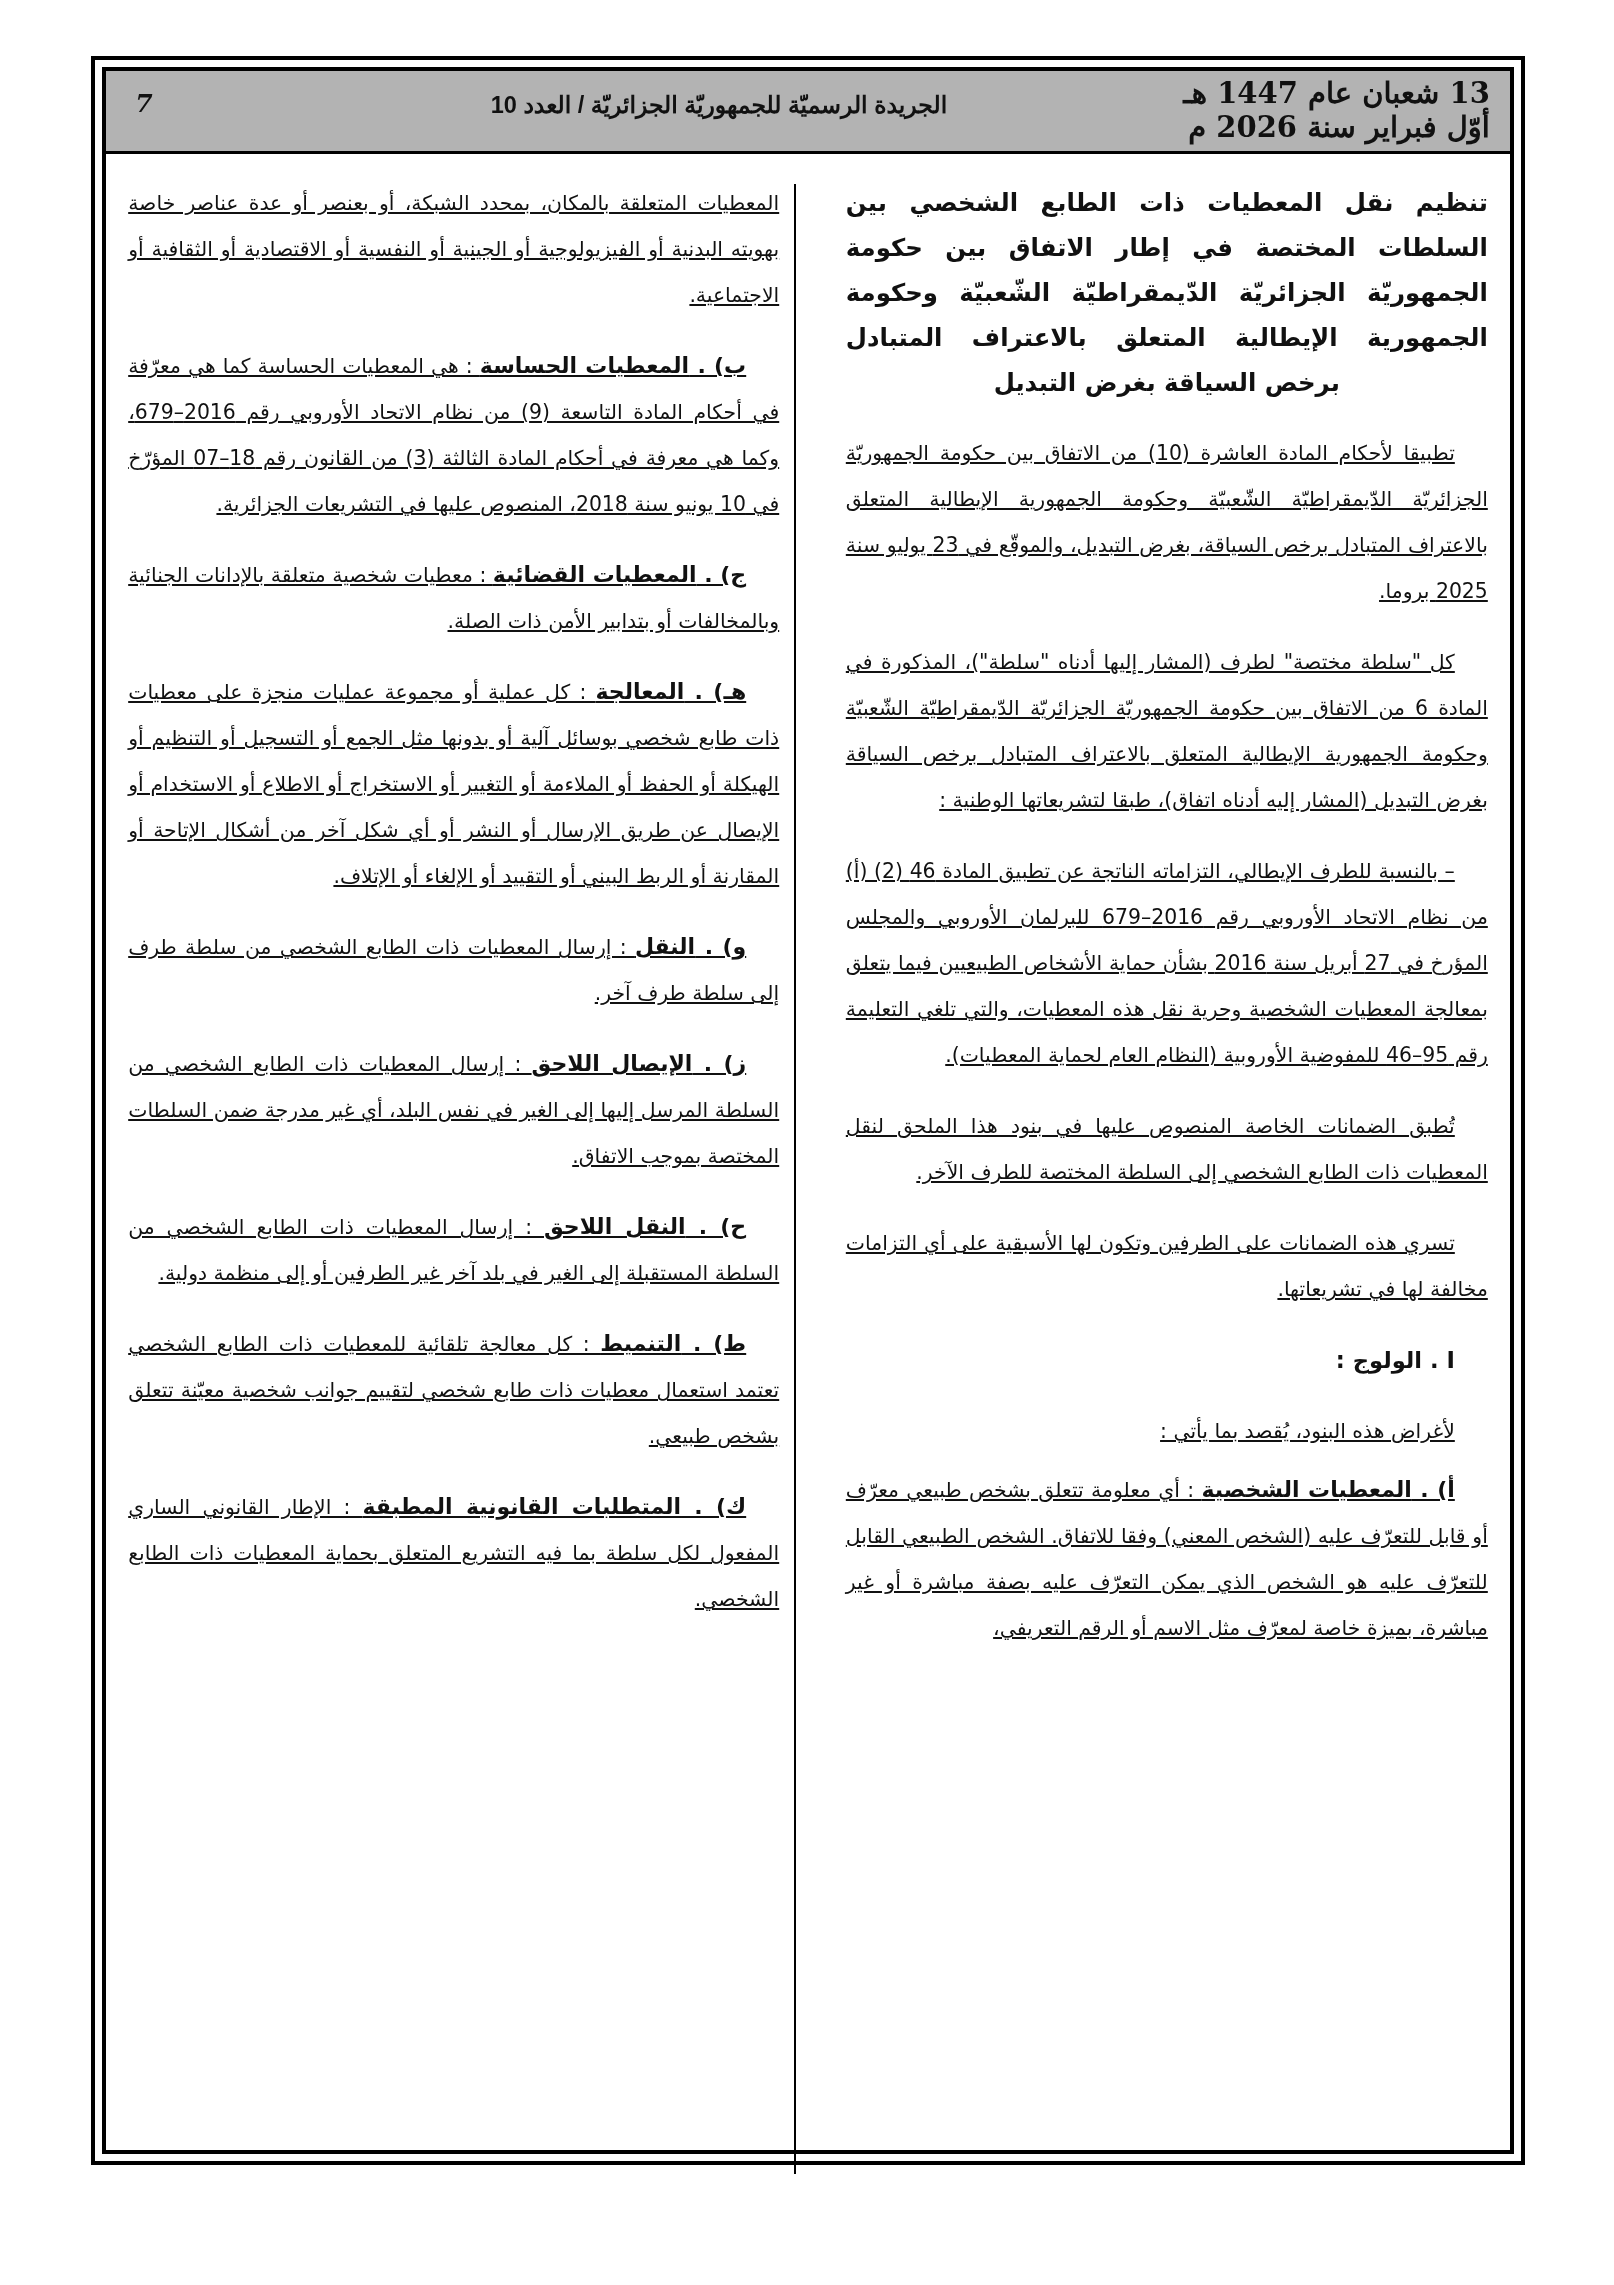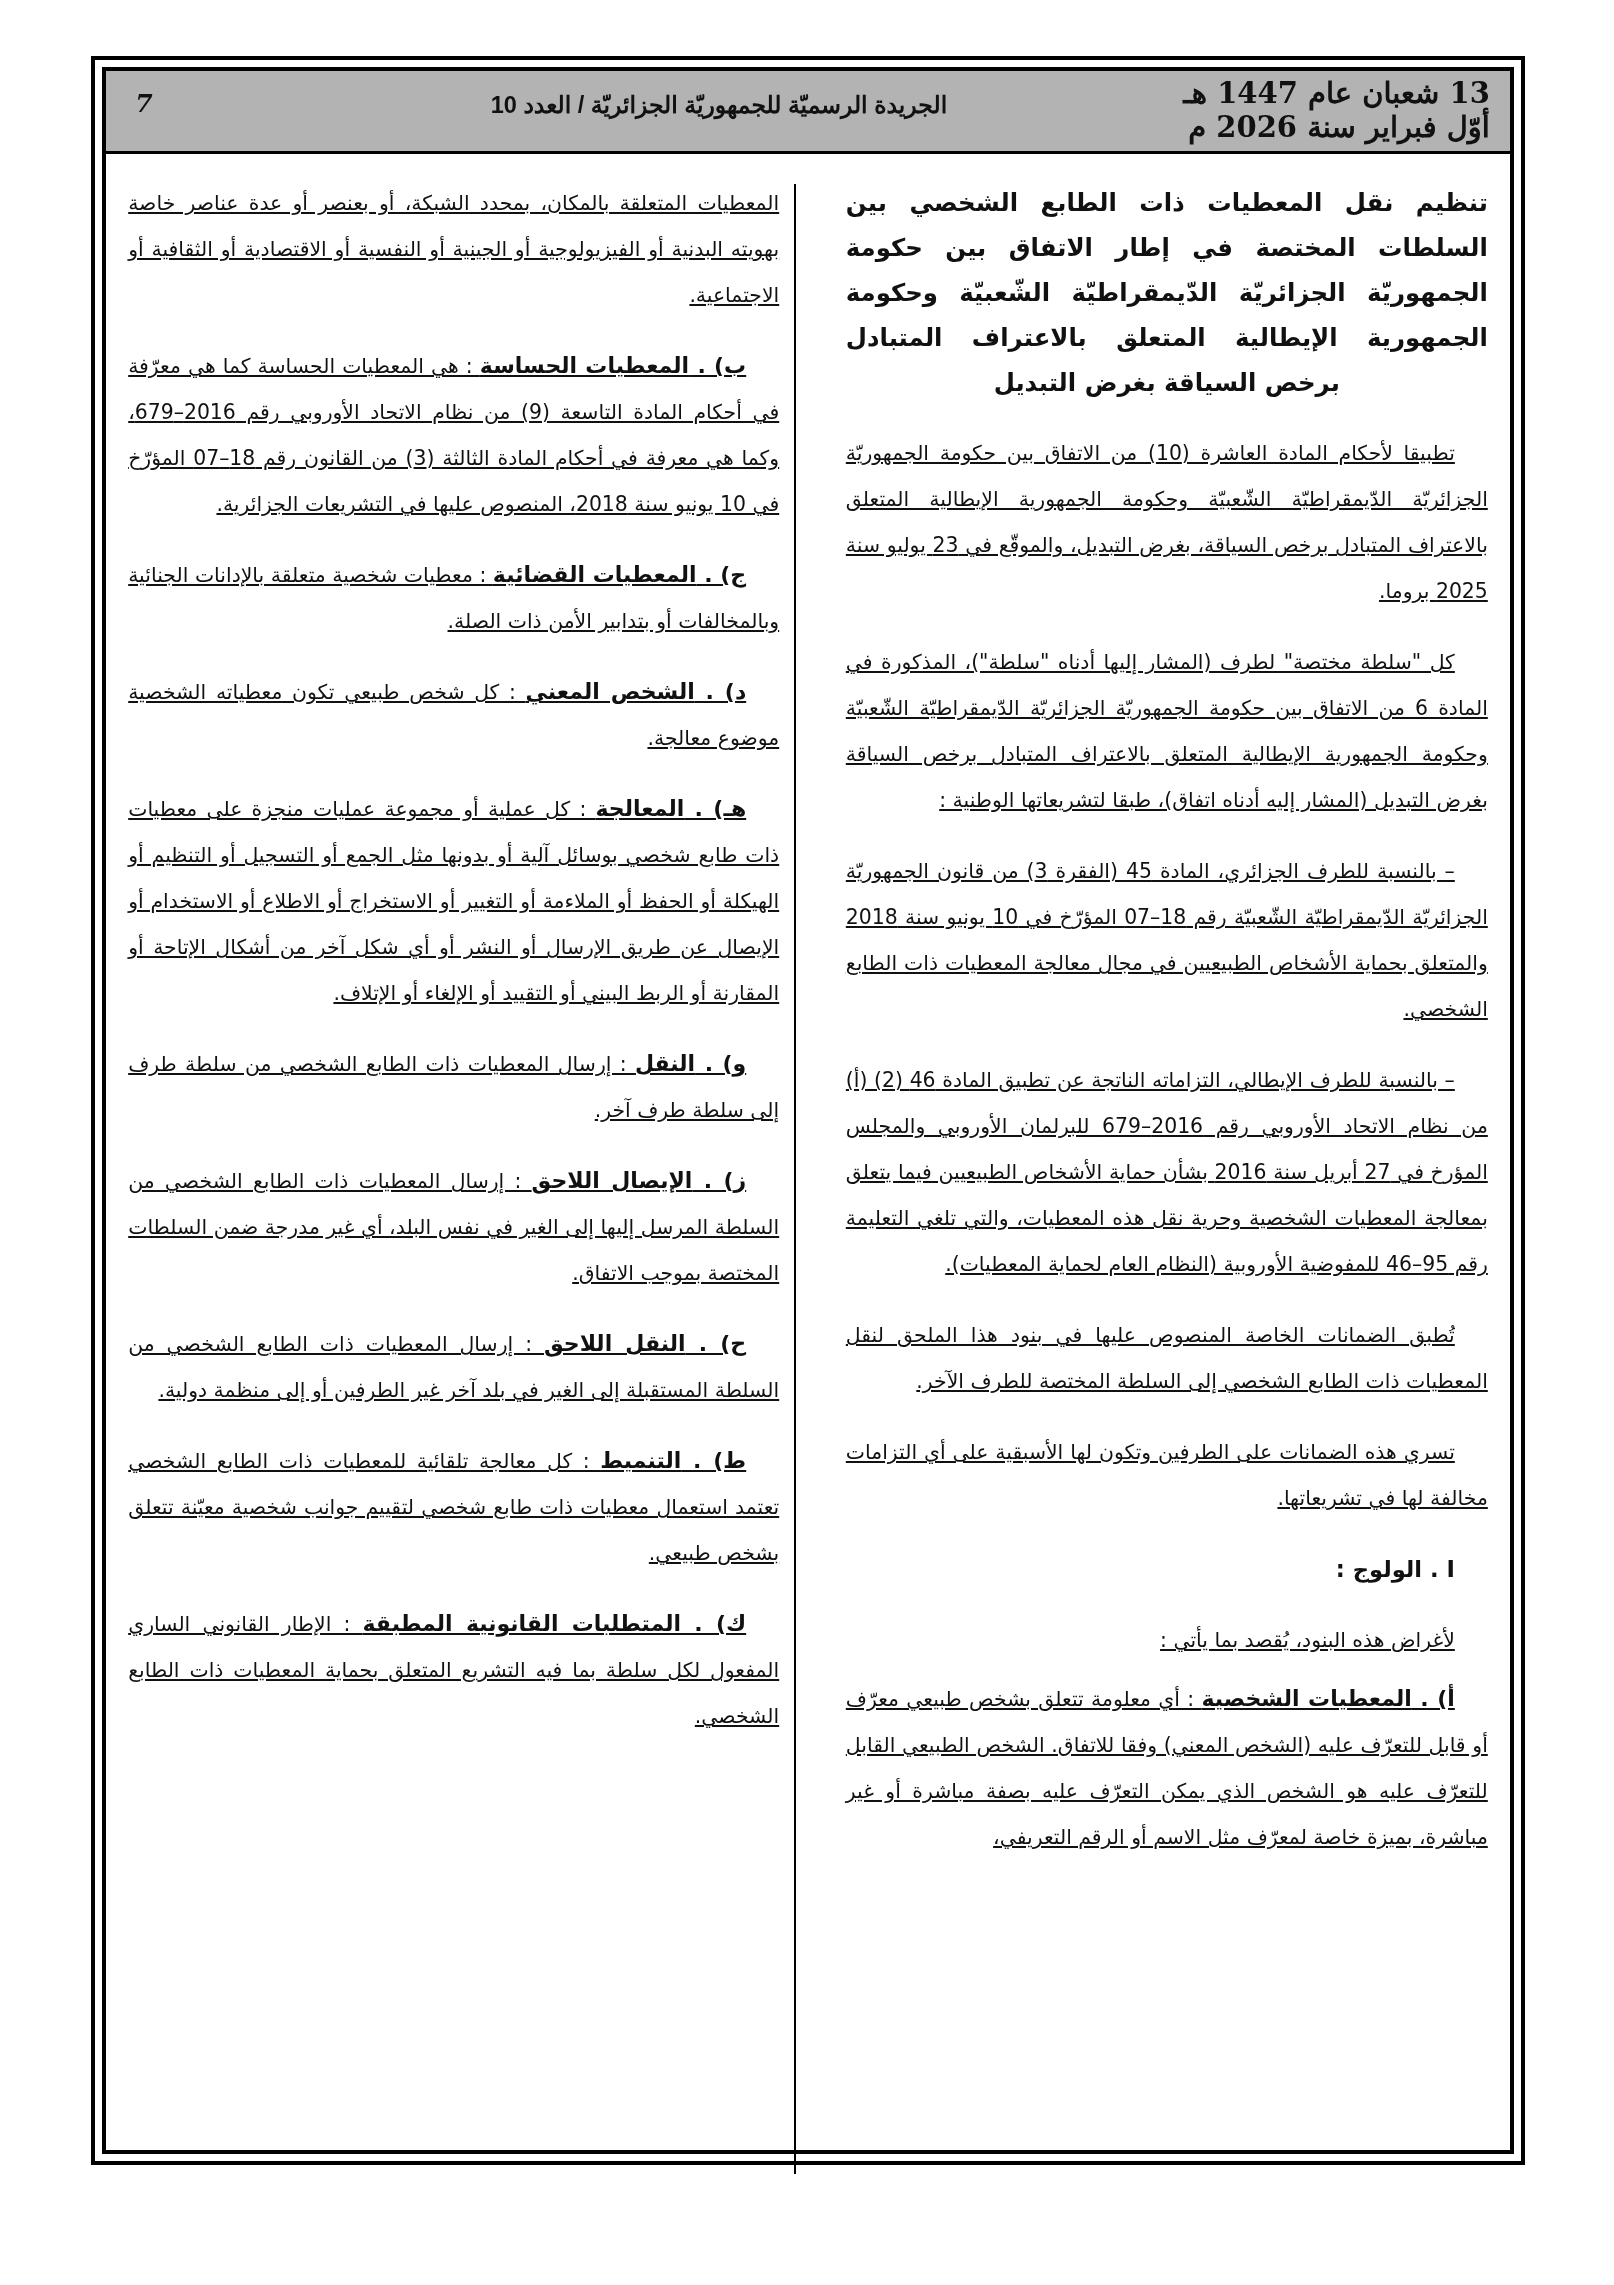--- a/index.html
+++ b/index.html
@@ -144,21 +144,20 @@
       </div>
       <div class="title">الجريدة الرسميّة للجمهوريّة الجزائريّة / العدد 10</div>
       <div class="page-num">7</div>
     </div>
 
     <div class="col col-right">
       <div class="doc-title">تنظيم نقل المعطيات ذات الطابع الشخصي بين السلطات المختصة في إطار الاتفاق بين حكومة الجمهوريّة الجزائريّة الدّيمقراطيّة الشّعبيّة وحكومة الجمهورية الإيطالية المتعلق بالاعتراف المتبادل برخص السياقة بغرض التبديل</div>
 
       <p class="para">تطبيقا لأحكام المادة العاشرة (10) من الاتفاق بين حكومة الجمهوريّة الجزائريّة الدّيمقراطيّة الشّعبيّة وحكومة الجمهورية الإيطالية المتعلق بالاعتراف المتبادل برخص السياقة، بغرض التبديل، والموقّع في 23 يوليو سنة 2025 بروما.</p>
       <p class="para">كل "سلطة مختصة" لطرف (المشار إليها أدناه "سلطة")، المذكورة في المادة 6 من الاتفاق بين حكومة الجمهوريّة الجزائريّة الدّيمقراطيّة الشّعبيّة وحكومة الجمهورية الإيطالية المتعلق بالاعتراف المتبادل برخص السياقة بغرض التبديل (المشار إليه أدناه اتفاق)، طبقا لتشريعاتها الوطنية :</p>
-      <p class="para">– بالنسبة للطرف الجزائري، المادة 45 (الفقرة 3) من قانون الجمهوريّة الجزائريّة الدّيمقراطيّة الشّعبيّة رقم 18–07 المؤرّخ في 10 يونيو سنة 2018 والمتعلق بحماية الأشخاص الطبيعيين في مجال معالجة المعطيات ذات الطابع الشخصي.</p>
       <p class="para">– بالنسبة للطرف الإيطالي، التزاماته الناتجة عن تطبيق المادة 46 (2) (أ) من نظام الاتحاد الأوروبي رقم 2016–679 للبرلمان الأوروبي والمجلس المؤرخ في 27 أبريل سنة 2016 بشأن حماية الأشخاص الطبيعيين فيما يتعلق بمعالجة المعطيات الشخصية وحرية نقل هذه المعطيات، والتي تلغي التعليمة رقم 95–46 للمفوضية الأوروبية (النظام العام لحماية المعطيات).</p>
       <p class="para">تُطبق الضمانات الخاصة المنصوص عليها في بنود هذا الملحق لنقل المعطيات ذات الطابع الشخصي إلى السلطة المختصة للطرف الآخر.</p>
       <p class="para">تسري هذه الضمانات على الطرفين وتكون لها الأسبقية على أي التزامات مخالفة لها في تشريعاتها.</p>
 
       <div class="section-head">I . الولوج :</div>
 
       <p class="para" style="margin-bottom:12.7px">لأغراض هذه البنود، يُقصد بما يأتي :</p>
 
       <p class="para">
         <span class="term">أ) . </span><span class="term">المعطيات الشخصية</span><span> : أي معلومة تتعلق بشخص طبيعي معرّف أو قابل للتعرّف عليه (الشخص المعني) وفقا للاتفاق. الشخص الطبيعي القابل للتعرّف عليه هو الشخص الذي يمكن التعرّف عليه بصفة مباشرة أو غير مباشرة، بميزة خاصة لمعرّف مثل الاسم أو الرقم التعريفي،</span>
@@ -170,23 +169,20 @@
     <div class="col col-left">
       <p class="para no-indent">المعطيات المتعلقة بالمكان، بمحدد الشبكة، أو بعنصر أو عدة عناصر خاصة بهويته البدنية أو الفيزيولوجية أو الجينية أو النفسية أو الاقتصادية أو الثقافية أو الاجتماعية.</p>
 
       <p class="para">
         <span class="term">ب) . </span><span class="term">المعطيات الحساسة</span><span> : هي المعطيات الحساسة كما هي معرّفة في أحكام المادة التاسعة (9) من نظام الاتحاد الأوروبي رقم 2016–679، وكما هي معرفة في أحكام المادة الثالثة (3) من القانون رقم 18–07 المؤرّخ في 10 يونيو سنة 2018، المنصوص عليها في التشريعات الجزائرية.</span>
       </p>
       <p class="para">
         <span class="term">ج) . </span><span class="term">المعطيات القضائية</span><span> : معطيات شخصية متعلقة بالإدانات الجنائية وبالمخالفات أو بتدابير الأمن ذات الصلة.</span>
       </p>
       <p class="para">
-        <span class="term">د) . </span><span class="term">الشخص المعني</span><span> : كل شخص طبيعي تكون معطياته الشخصية موضوع معالجة.</span>
-      </p>
-      <p class="para">
         <span class="term">هـ) . </span><span class="term">المعالجة</span><span> : كل عملية أو مجموعة عمليات منجزة على معطيات ذات طابع شخصي بوسائل آلية أو بدونها مثل الجمع أو التسجيل أو التنظيم أو الهيكلة أو الحفظ أو الملاءمة أو التغيير أو الاستخراج أو الاطلاع أو الاستخدام أو الإيصال عن طريق الإرسال أو النشر أو أي شكل آخر من أشكال الإتاحة أو المقارنة أو الربط البيني أو التقييد أو الإلغاء أو الإتلاف.</span>
       </p>
       <p class="para">
         <span class="term">و) . </span><span class="term">النقل</span><span> : إرسال المعطيات ذات الطابع الشخصي من سلطة طرف إلى سلطة طرف آخر.</span>
       </p>
       <p class="para">
         <span class="term">ز) . </span><span class="term">الإيصال اللاحق</span><span> : إرسال المعطيات ذات الطابع الشخصي من السلطة المرسل إليها إلى الغير في نفس البلد، أي غير مدرجة ضمن السلطات المختصة بموجب الاتفاق.</span>
       </p>
       <p class="para">
         <span class="term">ح) . </span><span class="term">النقل اللاحق</span><span> : إرسال المعطيات ذات الطابع الشخصي من السلطة المستقبلة إلى الغير في بلد آخر غير الطرفين أو إلى منظمة دولية.</span>

